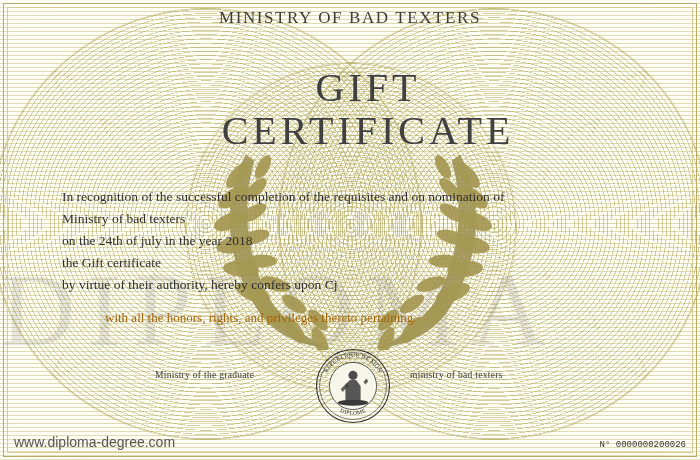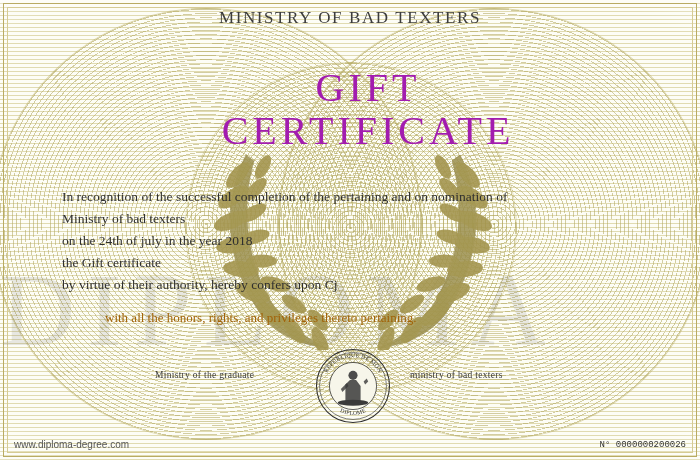--- a/index.html
+++ b/index.html
@@ -111,21 +111,21 @@
     font-size: 17px;
     letter-spacing: 1.6px;
     color: #3c3c3c;
     font-variant: small-caps;
     text-transform: uppercase;
   }
   .title {
     position: absolute;
     top: 68px; left: 0; right: 0;
     text-align: center;
-    color: #a21caf;
+    color: #404040;
     line-height: 1.02;
     margin-left: 36px;
   }
   .title .l1 {
     display: block;
     font-size: 40px;
     letter-spacing: 4px;
     font-family: "Liberation Serif", serif;
   }
   .title .l2 {
@@ -177,21 +177,21 @@
     top: 348px;
     width: 76px;
     height: 76px;
   }
   
   .footer-left {
     position: absolute;
     left: 14px;
     bottom: 10px;
     font-family: "Liberation Sans", sans-serif;
-    font-size: 10px;
+    font-size: 14px;
     color: #555555;
     margin-top: 32px;
   }
   .footer-right {
     position: absolute;
     right: 14px;
     bottom: 10px;
     font-family: Liberation Mono, monospace;
     font-size: 9px;
     color: #333333;
@@ -262,21 +262,21 @@
   </svg>
 
   <div class="ministry">MINISTRY OF BAD TEXTERS</div>
 
   <div class="title">
     <span class="l1">GIFT</span>
     <span class="l2">CERTIFICATE</span>
   </div>
 
   <div class="body-text">
-    <span class="line">In recognition of the successful completion of the pertaining and on nomination of</span>
+    <span class="line">In recognition of the successful completion of the requisites and on nomination of</span>
     <span class="line">Ministry of bad texters</span>
     <span class="line">on the 24th of july in the year 2018</span>
     <span class="line">the Gift certificate</span>
     <span class="line">by virtue of their authority, hereby confers upon Cj</span>
   </div>
 
   <div class="honors">with all the honors, rights, and privileges thereto pertaining.</div>
 
   <div class="sig-left">Ministry of the graduate</div>
   <div class="sig-right">ministry of bad texters</div>

